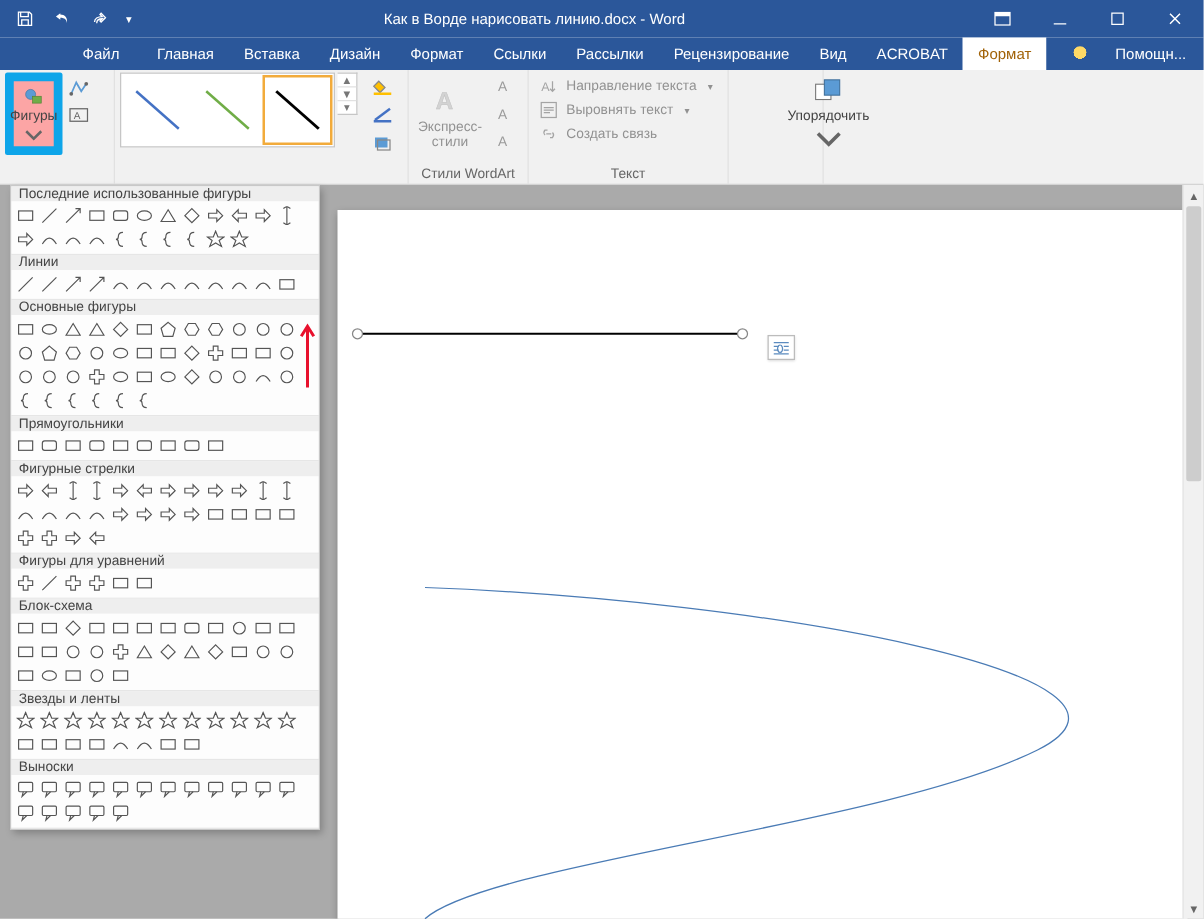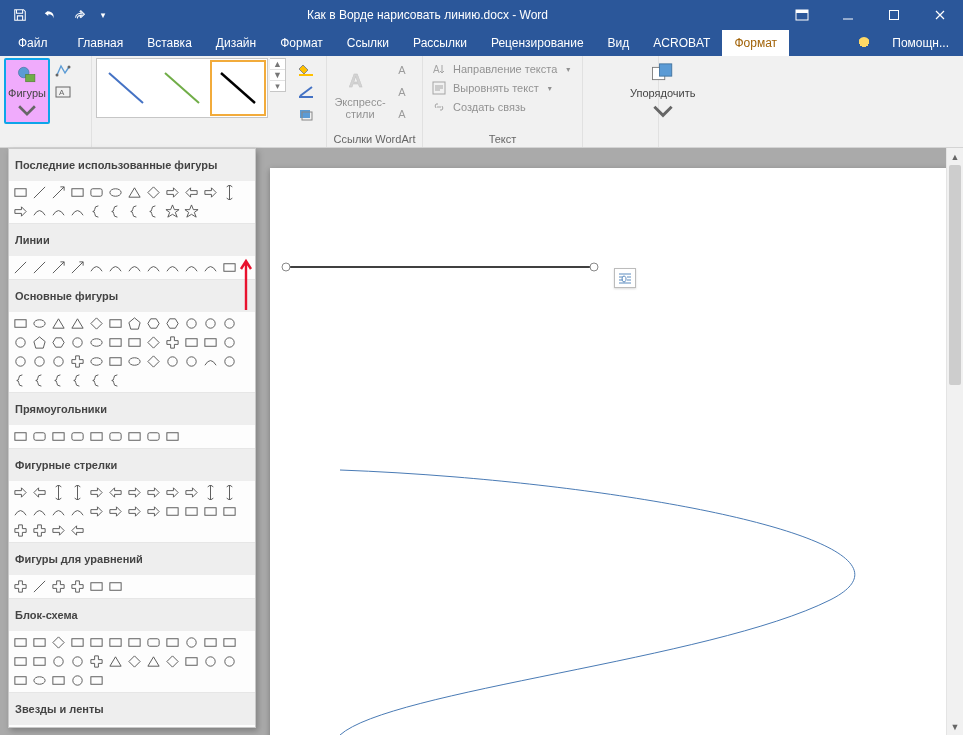--- a/index.html
+++ b/index.html
@@ -10,21 +10,21 @@
 .qat { display: flex; align-items: center; gap: 2px; padding: 0 6px; }
 .qat-btn, .win-btn { width: 28px; height: 30px; display: flex; align-items: center; justify-content: center; color: #fff; cursor: pointer; }
 .win-btn { width: 46px; }
 .title-text { flex: 1; text-align: center; font-size: 12px; padding-right: 40px; }
 .win-controls { display: flex; height: 30px; }
 
 
 .tabs { height: 26px; background: #2b579a; display: flex; align-items: stretch; color: #fff; font-size: 12px; }
 .tab { padding: 0 12px; display: flex; align-items: center; cursor: pointer; }
 .tab.active { background: #fff; color: #a16207; }
-.tab.file { padding: 0 18px; }
+.tab.file { padding: 0 18px; margin-left: 48px; }
 .tell-me { margin-left: auto; display: flex; align-items: center; padding: 0 14px; gap: 22px; }
 .lightbulb { width: 12px; height: 12px; background: radial-gradient(circle at 50% 40%, #ffd966 55%, transparent 56%); border-radius: 50% 50% 40% 40%; position: relative; }
 
 
 .ribbon { height: 92px; background: #f1f1f1; border-bottom: 1px solid #d4d4d4; display: flex; }
 .group { border-right: 1px solid #e1e1e1; padding: 2px 4px 0 4px; display: flex; flex-direction: column; position: relative; }
 .group-label { text-align: center; font-size: 11px; color: #666; padding: 2px 0; }
 .group-body { flex: 1; display: flex; align-items: flex-start; gap: 2px; }
 .big-btn { width: 46px; height: 66px; display: flex; flex-direction: column; align-items: center; justify-content: center; gap: 2px; cursor: pointer; border-radius: 2px; padding-top:4px;}
 .big-btn svg { width: 28px; height: 28px; }
@@ -39,21 +39,21 @@
 .gallery-controls { width: 16px; display: flex; flex-direction: column; border: 1px solid #c6c6c6; border-left:none; background: #fff; }
 .gal-btn { flex: 1; display: flex; align-items: center; justify-content: center; font-size: 9px; cursor: pointer; color:#777; }
 .gal-btn + .gal-btn { border-top: 1px solid #e1e1e1; }
 .text-cmds { display:flex; flex-direction:column; gap:1px; font-size:11px; padding-top:2px;}
 .text-cmds .row { display:flex; align-items:center; gap:6px; padding:1px 4px; cursor:pointer; color:#444; }
 .text-cmds .ic { width:16px; height:16px; display:flex; align-items:center; justify-content:center; }
 
 
 .shapes-panel { position: absolute; left: 8px; top: 148px; width: 248px; background: #f4f4f4; border: 1px solid #c8c8c8; box-shadow: 2px 3px 6px rgba(0,0,0,.25); z-index: 50; max-height: 580px; overflow: hidden; }
 .shapes-cat { border-bottom: 1px solid #e6e6e6; }
-.cat-head { background: #eeeeee; font-weight: bold; font-size: 11px; padding: 10px 6px; color: #444; }
+.cat-head { background: #eeeeee; font-weight: normal; font-size: 11px; padding: 0 6px; color: #444; }
 .cat-body { display: flex; flex-wrap: wrap; padding: 2px; background:#fdfdfd; }
 .shape-ic { width: 19px; height: 19px; display: flex; align-items: center; justify-content: center; cursor: pointer; margin:0; }
 .shape-ic svg { width: 15px; height: 15px; stroke: #555; fill: none; stroke-width: 1; }
 
 
 .workspace { position: absolute; left: 0; top: 148px; right: 0; bottom: 0; background: #aaaaaa; overflow: hidden; }
 .page { position: absolute; left: 270px; top: 20px; width: 680px; height: 880px; background: #fff; box-shadow: 0 2px 6px rgba(0,0,0,.3); }
 .red-arrow { position:absolute; left:238px; top:255px; z-index:60; }
 .line-shape { position:absolute; left:280px; top:260px; width:310px; height:14px; z-index:40;}
 .float-widget { position:absolute; left:614px; top:268px; width:22px; height:20px; border:1px solid #bcbcbc; background:#fff; display:flex; align-items:center; justify-content:center; z-index:41; box-shadow:0 1px 2px rgba(0,0,0,.15);}
@@ -126,21 +126,21 @@
   <div class="tell-me">
     <span class="lightbulb"></span>
     <span>Помощн...</span>
   </div>
 </div>
 
 <div class="ribbon">
 
   <div class="group" style="width:92px;">
     <div class="group-body">
-      <div class="big-btn" style="background:#f0abfc; border:2px solid #0ea5e9;align-items:center;">
+      <div class="big-btn" style="background:#fca5a5; border:7px solid #0ea5e9;align-items:center;">
         <svg viewBox="0 0 32 32">
             <circle cx="11" cy="13" r="8" fill="#5b9bd5" stroke="#41719c"></circle>
             <rect x="14" y="16" width="14" height="11" fill="#70ad47" stroke="#507e32"></rect>
           </svg>
         <span class="lbl">Фигуры</span>
         <svg class="drop-arrow" viewBox="0 0 8 8">
             <path d="M1 2l3 3 3-3" stroke="#666" fill="none"></path>
           </svg>
       </div>
       <div class="small-col">
@@ -211,21 +211,21 @@
             <text x="3" y="20" font-size="22" font-weight="bold" fill="#bbb" stroke="#999" stroke-width=".5">A</text>
           </svg>
         <span class="lbl">Экспресс-стили</span>
       </div>
       <div class="small-col" style="opacity:.55;">
         <div class="small-btn">A</div>
         <div class="small-btn">A</div>
         <div class="small-btn">A</div>
       </div>
     </div>
-    <div class="group-label">Ссылки WordArt</div>
+    <div class="group-label">Стили WordArt</div>
   </div>
 
   <div class="group" style="width:160px;">
     <div class="group-body">
       <div class="text-cmds" style="opacity:.55;">
         <div class="row">
           <span class="ic">
               <svg width="14" height="14" viewBox="0 0 14 14">
                 <text x="1" y="11" font-size="10" fill="#666">A</text>
                 <path d="M10 3v8m-2-2 2 2 2-2" stroke="#666" fill="none"></path>

